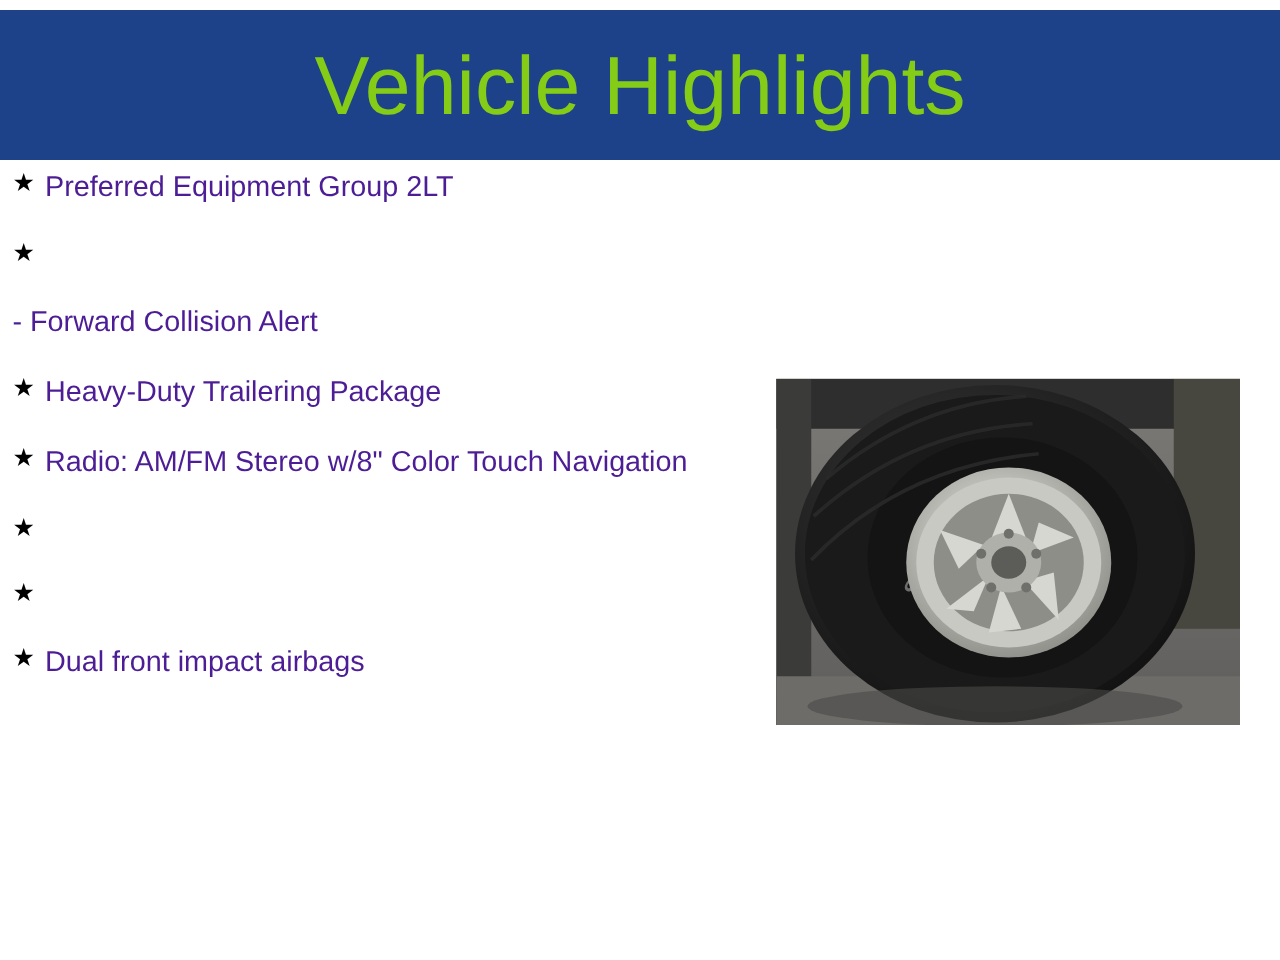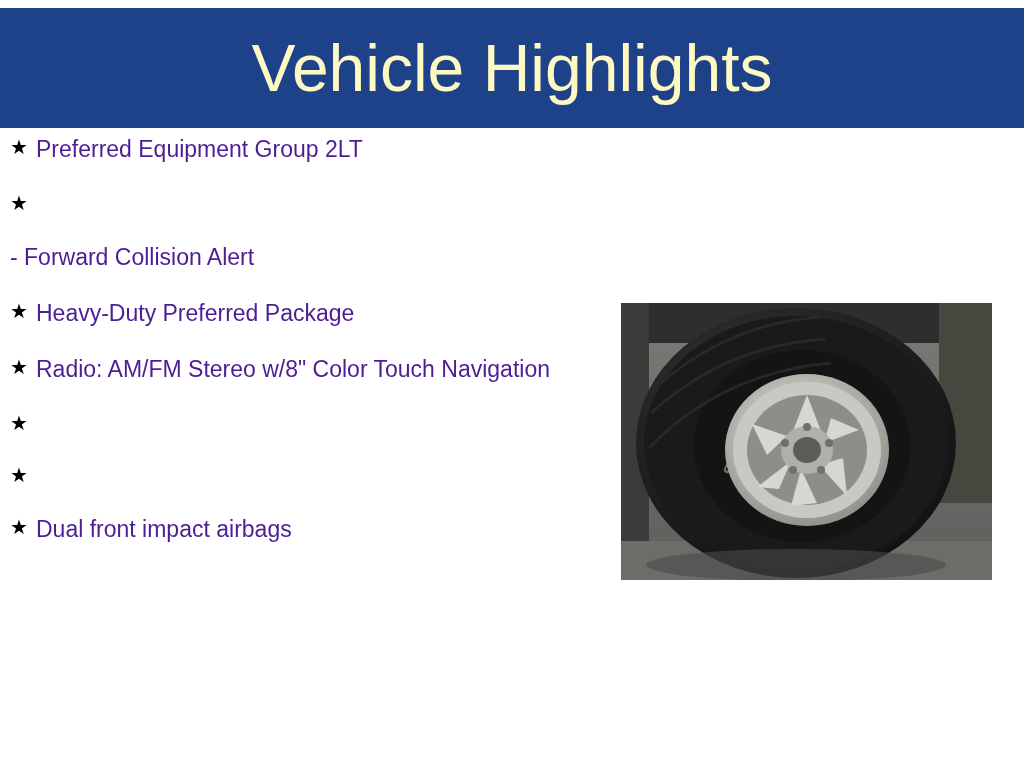--- a/index.html
+++ b/index.html
@@ -24,21 +24,21 @@
     left: 0;
     top: 8px;
     width: 1024px;
     height: 120px;
     background: #1d4289;
     display: flex;
     align-items: center;
     justify-content: center;
   }
   .header-title {
-    color: #fef9c3;
+    color: #84cc16;
     font-size: 66px;
     font-weight: normal;
     letter-spacing: 0px;
     line-height: 1;
     font-family: "Liberation Sans", sans-serif;
   }
   .content {
     position: absolute;
     left: 0;
     top: 132px;
@@ -109,21 +109,21 @@
         <span class="bullet-star">★</span>
       </li>
 
       <li class="bullet-item sub-item">
         <span class="bullet-text">- Forward Collision Alert</span>
       </li>
 
 
       <li class="bullet-item">
         <span class="bullet-star">★</span>
-        <span class="bullet-text">Heavy-Duty Preferred Package</span>
+        <span class="bullet-text">Heavy-Duty Trailering Package</span>
       </li>
 
       <li class="bullet-item">
         <span class="bullet-star">★</span>
         <span class="bullet-text">Radio: AM/FM Stereo w/8" Color Touch Navigation</span>
       </li>
 
       <li class="bullet-item">
         <span class="bullet-star">★</span>
       </li>

